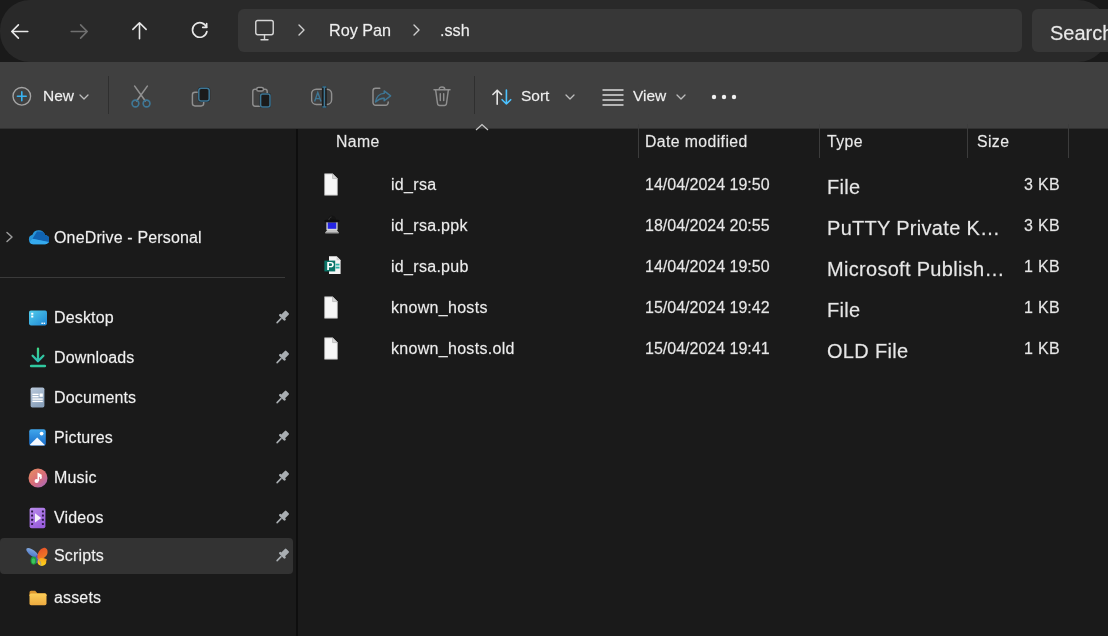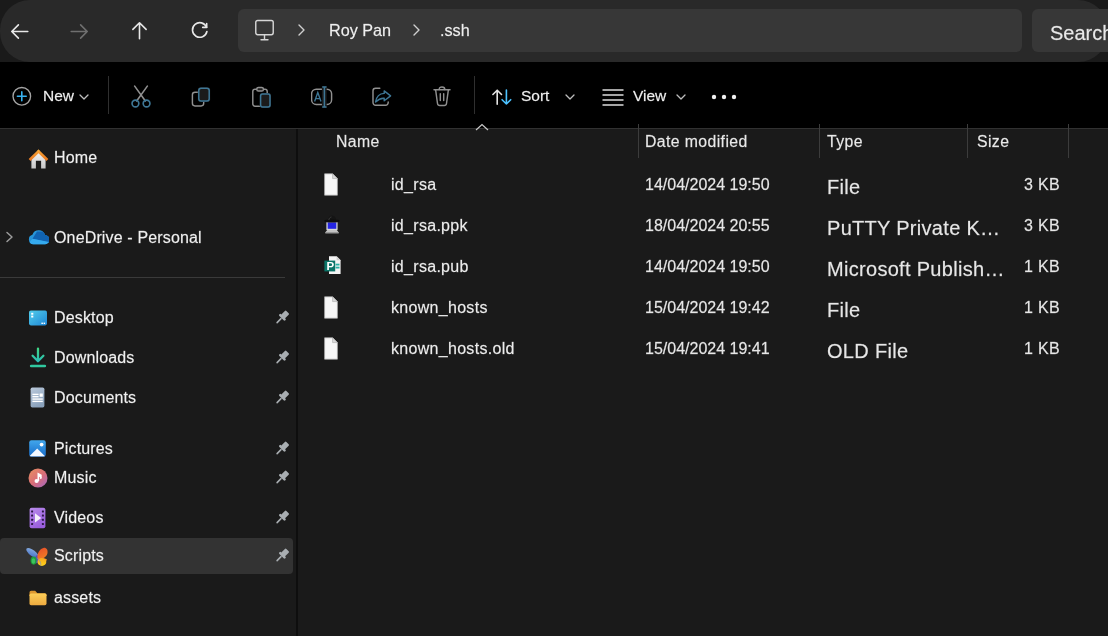--- a/index.html
+++ b/index.html
@@ -6,21 +6,21 @@
   html,body { width:1108px; height:636px; overflow:hidden; }
   body { background:#1a1a1a; font-family:"Liberation Sans", sans-serif; position:relative; color:#ececec; -webkit-text-stroke:0.3px rgba(240,240,240,0.55); }
   .abs { position:absolute; }
   
   #topbar { position:absolute; left:0; top:0; width:1108px; height:62px; background:#292929;border-radius:30px; }
   #addr { position:absolute; left:238px; top:9px; width:784px; height:43px; background:#373737; border-radius:6px; }
   #search { position:absolute; left:1032px; top:9px; width:86px; height:43px; background:#373737; border-radius:6px; }
   #search span { position:absolute; left:18px; top:13px; font-size:20px; color:#e8e8e8; }
   .crumb { position:absolute; top:12px; font-size:16.2px; color:#f0f0f0; }
   
-  #toolbar { position:absolute; left:0; top:62px; width:1108px; height:66px; background:#000000; }
+  #toolbar { position:absolute; left:0; top:62px; width:1108px; height:66px; background:#404040; }
   .tsep { position:absolute; top:14px; width:1px; height:38px; background:#2f2f2f; }
   .tlabel { position:absolute; top:25px; font-size:15.5px; color:#f0f0f0; }
   
   #hline { position:absolute; left:0; top:128px; width:1108px; height:1px; background:#313131; }
   
   #sidebar { position:absolute; left:0; top:129px; width:296px; height:507px; background:#1a1a1a; }
   .srow { position:absolute; left:0; width:294px; height:36px; }
   .srow .lbl { position:absolute; left:54px; top:9px; font-size:16px; letter-spacing:0.15px; color:#f1f1f1; }
   .srow svg.ic { position:absolute; left:28px; top:8px; }
   .srow svg.pin { position:absolute; left:275px; top:10px; }
@@ -151,38 +151,20 @@
     <circle cx="4" cy="6" r="2.2"></circle>
       <circle cx="14" cy="6" r="2.2"></circle>
       <circle cx="24" cy="6" r="2.2"></circle>
   </svg>
 </div>
 
 <div id="hline"></div>
 
 <div id="sidebar">
 
-  <div class="srow" style="top:11px">
-    <svg class="ic" style="left:27px;top:6px" width="23" height="24" viewBox="0 0 21 22">
-      <defs>
-        <linearGradient id="ghomeb" x1="0" y1="0" x2="0" y2="1">
-          <stop offset="0" stop-color="#f7f7f7"></stop>
-            <stop offset="1" stop-color="#c6c6c6"></stop>
-        </linearGradient>
-        <linearGradient id="ghomer" x1="0" y1="0" x2="0" y2="1">
-          <stop offset="0" stop-color="#f8a839"></stop>
-            <stop offset="1" stop-color="#e8731c"></stop>
-        </linearGradient>
-      </defs>
-      <path d="M4 10.2 L10.5 4.4 L17 10.2 V20.6 H12.9 V13.6 H8.1 V20.6 H4 Z" fill="url(#ghomeb)"></path>
-      <path d="M1.5 11.9 L10.5 3.2 L19.5 11.9 L17.8 13.7 L10.5 6.7 L3.2 13.7 Z" fill="url(#ghomer)"></path>
-      <path d="M10.5 3.2 L11.6 4.26 L10.5 5.2 L9.4 4.26 Z" fill="#f8a839"></path>
-    </svg>
-    <span class="lbl">Home</span>
-  </div>
 
 
   <div class="srow" style="top:91px">
     <svg class="abs" style="left:3px;top:9px" width="13" height="16" viewBox="0 0 13 16" fill="none" stroke="#9b9b9b" stroke-width="1.5" stroke-linecap="round" stroke-linejoin="round">
       <path d="M4 3.5 L9 8 L4 12.5"></path>
     </svg>
     <svg class="ic" style="top:10px" width="21" height="15" viewBox="0 0 21 15">
       <defs>
           <clipPath id="clOD">
             <path d="M5.3 14.2 A4.8 4.8 0 0 1 4.4 4.8 A6.7 6.7 0 0 1 17.1 5 A4.5 4.5 0 0 1 16.6 14.2 Z"></path>
@@ -262,21 +244,21 @@
     <span class="lbl">Documents</span>
     <svg class="pin" width="16" height="16" viewBox="0 0 15 15" fill="#a0a0a0">
       <g transform="rotate(45 7.5 6.2)" fill="#a9aeb2">
         <rect x="5" y="0.2" width="5" height="6.4" rx="1"></rect>
         <rect x="3.5" y="5.8" width="8" height="2.4" rx="1.2"></rect>
         <rect x="6.8" y="8.2" width="1.5" height="6.6" rx="0.7"></rect>
       </g>
     </svg>
   </div>
 
-  <div class="srow" style="top:302px">
+  <div class="srow" style="top:291px">
     <svg class="ic" width="19" height="19" viewBox="0 0 19 19">
       <defs>
           <linearGradient id="gpic" x1="0" y1="0" x2="0" y2="1">
         <stop offset="0" stop-color="#41a7ec"></stop>
             <stop offset="1" stop-color="#176bca"></stop>
       </linearGradient>
         </defs>
       <defs>
           <clipPath id="clPic">
             <rect x="1.2" y="1.2" width="16.6" height="16.6" rx="2.2"></rect>

